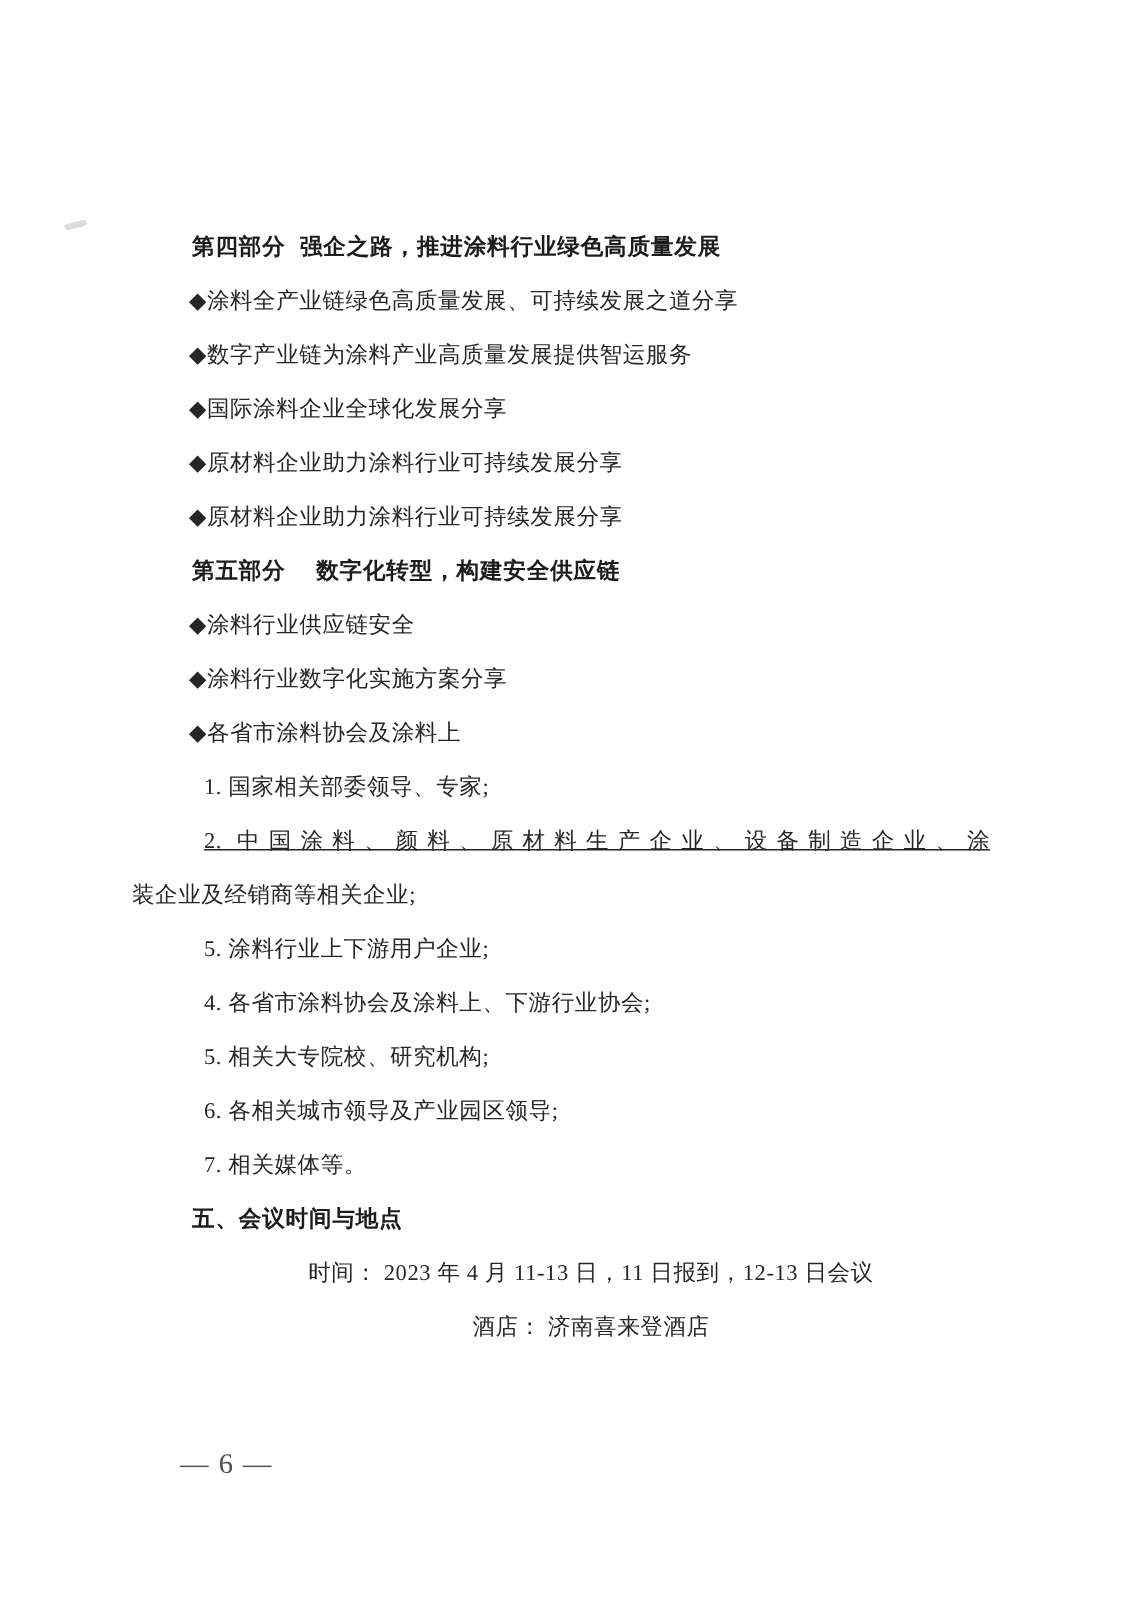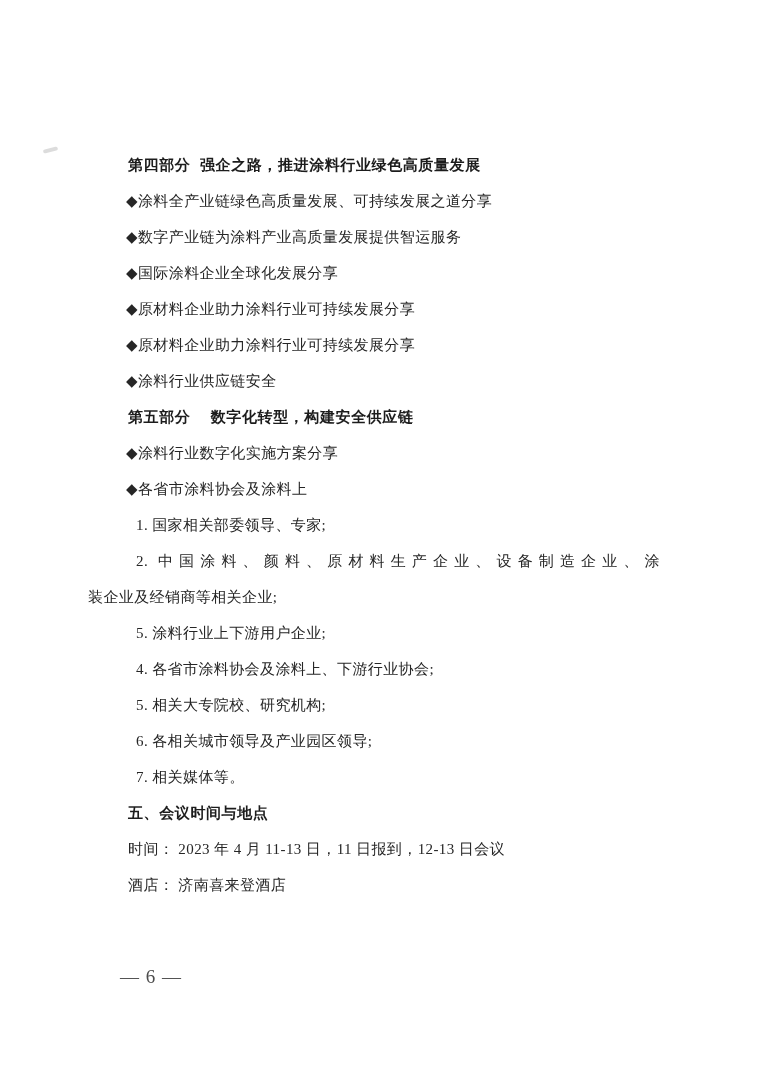--- a/index.html
+++ b/index.html
@@ -36,25 +36,26 @@
     font-weight: 700;
     font-size: 15px;
     color: #1c1c1c;
     letter-spacing: 0.6px;
   }
   .part-heading   { padding-left: 40px; }
   .section-heading{ padding-left: 40px; }
   .bullet         { padding-left: 38px; }
   .numbered       { padding-left: 48px; }
   .continuation   { padding-left: 0; }
-  .plain          { padding-left: 40px; }
+  .plain          { padding-left: 40px; text-align: center; }
   .justify {
     white-space: normal;
     text-align: justify;
     text-align-last: justify;
+    text-decoration: underline;
   }
   .footer {
     position: absolute;
     left: 120px;
     top: 966px;
     font-size: 19px;
     color: #4d4d4d;
     letter-spacing: 1px;
     font-family: "Liberation Serif", "DejaVu Serif", serif;
   }
@@ -76,22 +77,22 @@
 <div class="page">
   <div class="scan-mark"></div>
 
   <div class="content">
     <div class="line part-heading">第四部分&nbsp; 强企之路，推进涂料行业绿色高质量发展</div>
     <div class="line bullet">◆涂料全产业链绿色高质量发展、可持续发展之道分享</div>
     <div class="line bullet">◆数字产业链为涂料产业高质量发展提供智运服务</div>
     <div class="line bullet">◆国际涂料企业全球化发展分享</div>
     <div class="line bullet">◆原材料企业助力涂料行业可持续发展分享</div>
     <div class="line bullet">◆原材料企业助力涂料行业可持续发展分享</div>
+    <div class="line part-heading">第五部分　 数字化转型，构建安全供应链</div>
     <div class="line bullet">◆涂料行业供应链安全</div>
-    <div class="line part-heading">第五部分　 数字化转型，构建安全供应链</div>
     <div class="line bullet">◆涂料行业数字化实施方案分享</div>
     <div class="line bullet">◆各省市涂料协会及涂料上</div>
     <div class="line numbered">1. 国家相关部委领导、专家;</div>
     <div class="line numbered justify">2. 中国涂料、颜料、原材料生产企业、设备制造企业、涂</div>
     <div class="line continuation">装企业及经销商等相关企业;</div>
     <div class="line numbered">5. 涂料行业上下游用户企业;</div>
     <div class="line numbered">4. 各省市涂料协会及涂料上、下游行业协会;</div>
     <div class="line numbered">5. 相关大专院校、研究机构;</div>
     <div class="line numbered">6. 各相关城市领导及产业园区领导;</div>
     <div class="line numbered">7. 相关媒体等。</div>

